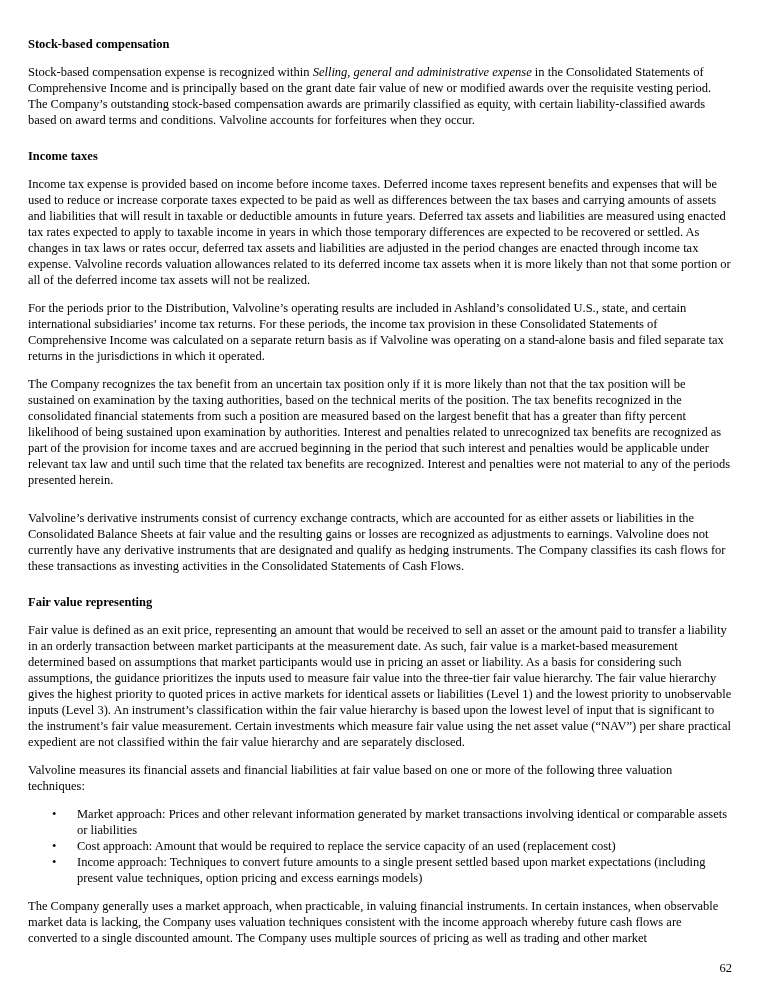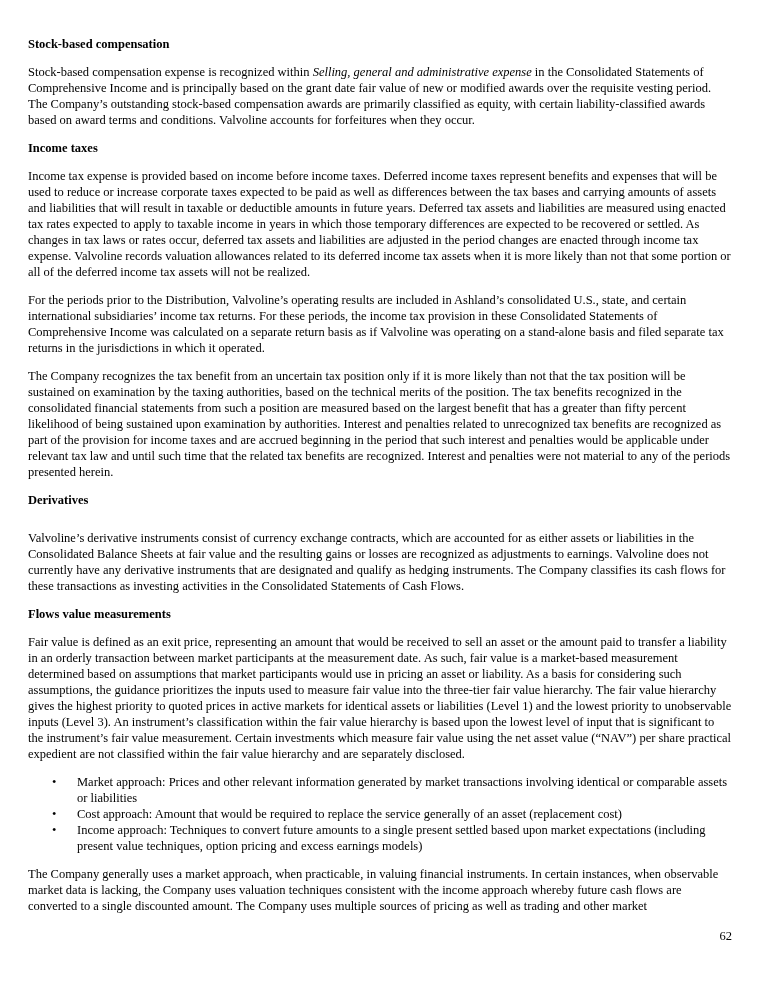--- a/index.html
+++ b/index.html
@@ -20,21 +20,21 @@
     width: 768px;
     height: 977px;
     padding: 36px 36px 0 28px;
     background: #ffffff;
     overflow: hidden;
   }
   .heading {
     font-weight: bold;
     font-size: 12.5px;
     line-height: 16px;
-    margin-top: 12px;
+    margin-top: 20px;
   }
   .heading.first { margin-top: 0; }
   .para {
     margin-top: 12px;
     text-align: left;
   }
   .para.tight { margin-top: 22px; }
   .italic { font-style: italic; }
   .bullet-list { margin-top: 12px; }
   .bullet-item {
@@ -61,37 +61,37 @@
   <p class="para"><span>Stock-based compensation expense is recognized within </span><span class="italic">Selling, general and administrative expense</span><span> in the Consolidated Statements of Comprehensive Income and is principally based on the grant date fair value of new or modified awards over the requisite vesting period. The Company’s outstanding stock-based compensation awards are primarily classified as equity, with certain liability-classified awards based on award terms and conditions. Valvoline accounts for forfeitures when they occur.</span></p>
 
   <div class="heading">Income taxes</div>
 
   <p class="para">Income tax expense is provided based on income before income taxes. Deferred income taxes represent benefits and expenses that will be used to reduce or increase corporate taxes expected to be paid as well as differences between the tax bases and carrying amounts of assets and liabilities that will result in taxable or deductible amounts in future years. Deferred tax assets and liabilities are measured using enacted tax rates expected to apply to taxable income in years in which those temporary differences are expected to be recovered or settled. As changes in tax laws or rates occur, deferred tax assets and liabilities are adjusted in the period changes are enacted through income tax expense. Valvoline records valuation allowances related to its deferred income tax assets when it is more likely than not that some portion or all of the deferred income tax assets will not be realized.</p>
 
   <p class="para">For the periods prior to the Distribution, Valvoline’s operating results are included in Ashland’s consolidated U.S., state, and certain international subsidiaries’ income tax returns. For these periods, the income tax provision in these Consolidated Statements of Comprehensive Income was calculated on a separate return basis as if Valvoline was operating on a stand-alone basis and filed separate tax returns in the jurisdictions in which it operated.</p>
 
   <p class="para">The Company recognizes the tax benefit from an uncertain tax position only if it is more likely than not that the tax position will be sustained on examination by the taxing authorities, based on the technical merits of the position. The tax benefits recognized in the consolidated financial statements from such a position are measured based on the largest benefit that has a greater than fifty percent likelihood of being sustained upon examination by authorities. Interest and penalties related to unrecognized tax benefits are recognized as part of the provision for income taxes and are accrued beginning in the period that such interest and penalties would be applicable under relevant tax law and until such time that the related tax benefits are recognized. Interest and penalties were not material to any of the periods presented herein.</p>
 
-  <div class="heading">Derivatives</div>
 
   <p class="para tight">Valvoline’s derivative instruments consist of currency exchange contracts, which are accounted for as either assets or liabilities in the Consolidated Balance Sheets at fair value and the resulting gains or losses are recognized as adjustments to earnings. Valvoline does not currently have any derivative instruments that are designated and qualify as hedging instruments. The Company classifies its cash flows for these transactions as investing activities in the Consolidated Statements of Cash Flows.</p>
 
-  <div class="heading">Flows value measurements</div>
+  <div class="heading">Fair value representing</div>
 
   <p class="para">Fair value is defined as an exit price, representing an amount that would be received to sell an asset or the amount paid to transfer a liability in an orderly transaction between market participants at the measurement date. As such, fair value is a market-based measurement determined based on assumptions that market participants would use in pricing an asset or liability. As a basis for considering such assumptions, the guidance prioritizes the inputs used to measure fair value into the three-tier fair value hierarchy. The fair value hierarchy gives the highest priority to quoted prices in active markets for identical assets or liabilities (Level 1) and the lowest priority to unobservable inputs (Level 3). An instrument’s classification within the fair value hierarchy is based upon the lowest level of input that is significant to the instrument’s fair value measurement. Certain investments which measure fair value using the net asset value (“NAV”) per share practical expedient are not classified within the fair value hierarchy and are separately disclosed.</p>
 
+  <p class="para">Valvoline measures its financial assets and financial liabilities at fair value based on one or more of the following three valuation techniques:</p>
 
   <div class="bullet-list">
     <div class="bullet-item">
       <span class="bullet-glyph">•</span>
       <span>Market approach: Prices and other relevant information generated by market transactions involving identical or comparable assets or liabilities</span>
     </div>
     <div class="bullet-item">
       <span class="bullet-glyph">•</span>
-      <span>Cost approach: Amount that would be required to replace the service generally of an asset (replacement cost)</span>
+      <span>Cost approach: Amount that would be required to replace the service capacity of an used (replacement cost)</span>
     </div>
     <div class="bullet-item">
       <span class="bullet-glyph">•</span>
       <span>Income approach: Techniques to convert future amounts to a single present settled based upon market expectations (including present value techniques, option pricing and excess earnings models)</span>
     </div>
   </div>
 
   <p class="para">The Company generally uses a market approach, when practicable, in valuing financial instruments. In certain instances, when observable market data is lacking, the Company uses valuation techniques consistent with the income approach whereby future cash flows are converted to a single discounted amount. The Company uses multiple sources of pricing as well as trading and other market</p>
 
   <div class="page-number">62</div>

